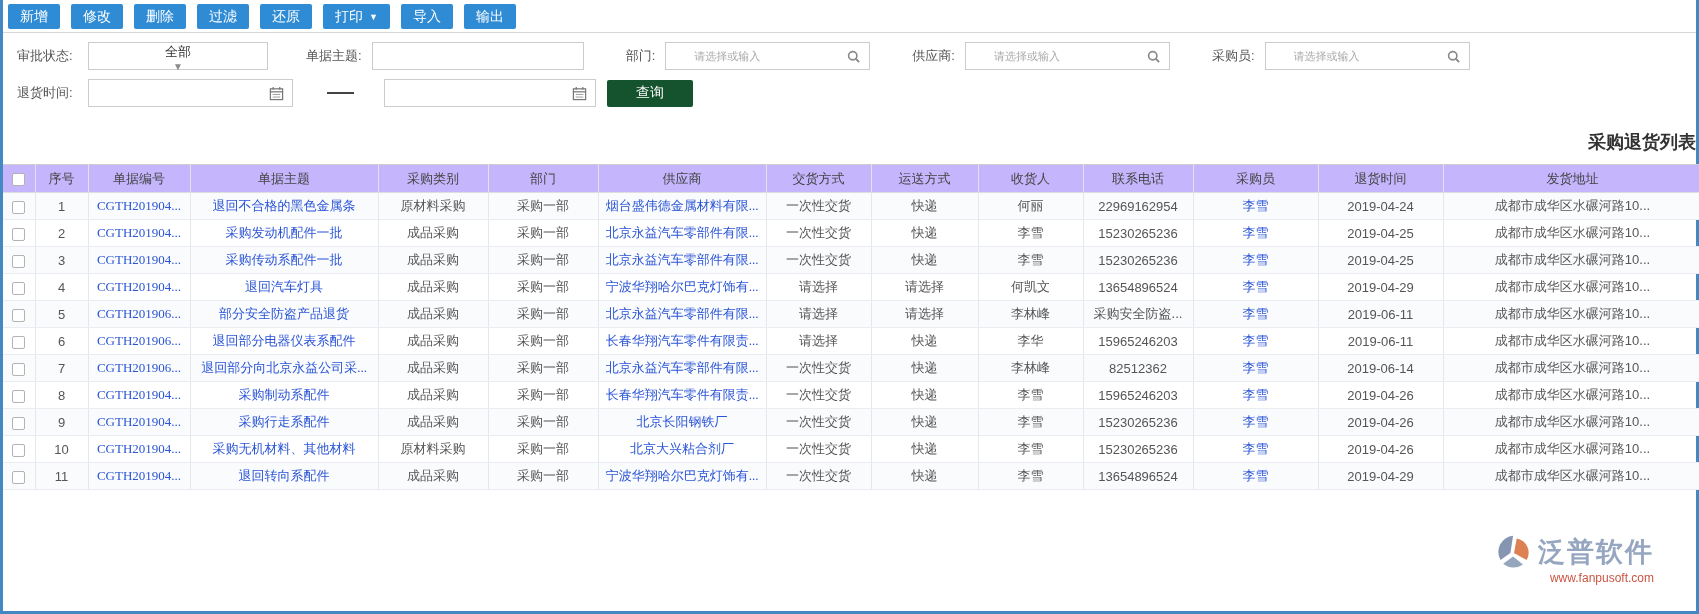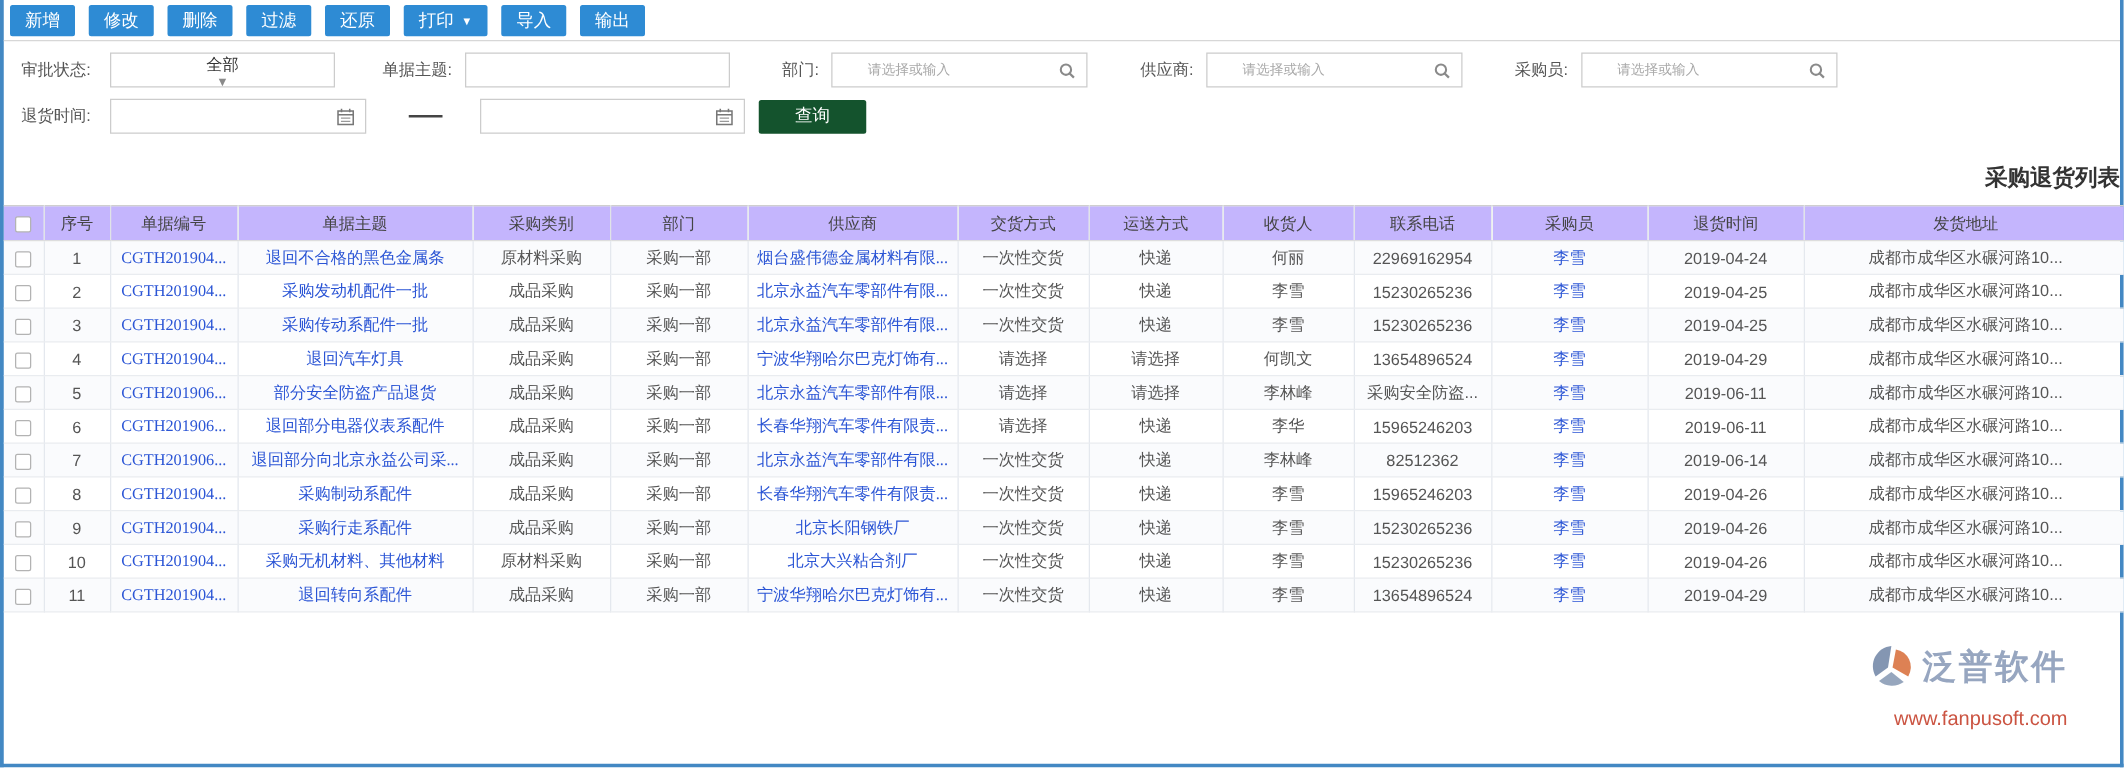--- a/index.html
+++ b/index.html
@@ -62,21 +62,21 @@
   tbody tr:nth-child(odd) { background: #fafbfd; }
   td.lnk, th.lnk { color: #2b55d5; cursor: pointer; font-family: Liberation Serif, serif; }
   .cb {
     width: 13px; height: 13px; border: 1px solid #b3b3b3; border-radius: 2px;
     background: #fff; display: inline-block; vertical-align: middle; cursor: pointer;
   }
   
   .watermark { position: absolute; right: 42px; bottom: 26px; text-align: right; }
   .wm-top { display: flex; justify-content: flex-end; }
   .wm-brand { font-size: 27px; font-weight: bold; color: #97a6c0; letter-spacing: 2px; margin-left: 6px; }
-  .wm-url { font-size: 16px; color: #cb5442; margin-top: 16px; }
+  .wm-url { font-size: 12px; color: #cb5442; margin-top: 1px; }
 </style>
 </head>
 <body>
 
 <div class="page">
 
   <div class="toolbar"><button class="tbtn">新增</button><button class="tbtn">修改</button><button class="tbtn">删除</button><button class="tbtn">过滤</button><button class="tbtn">还原</button><button class="tbtn">打印<span class="caret">▼</span></button><button class="tbtn">导入</button><button class="tbtn">输出</button></div>
 
   <div class="filters">
     <div class="frow">

